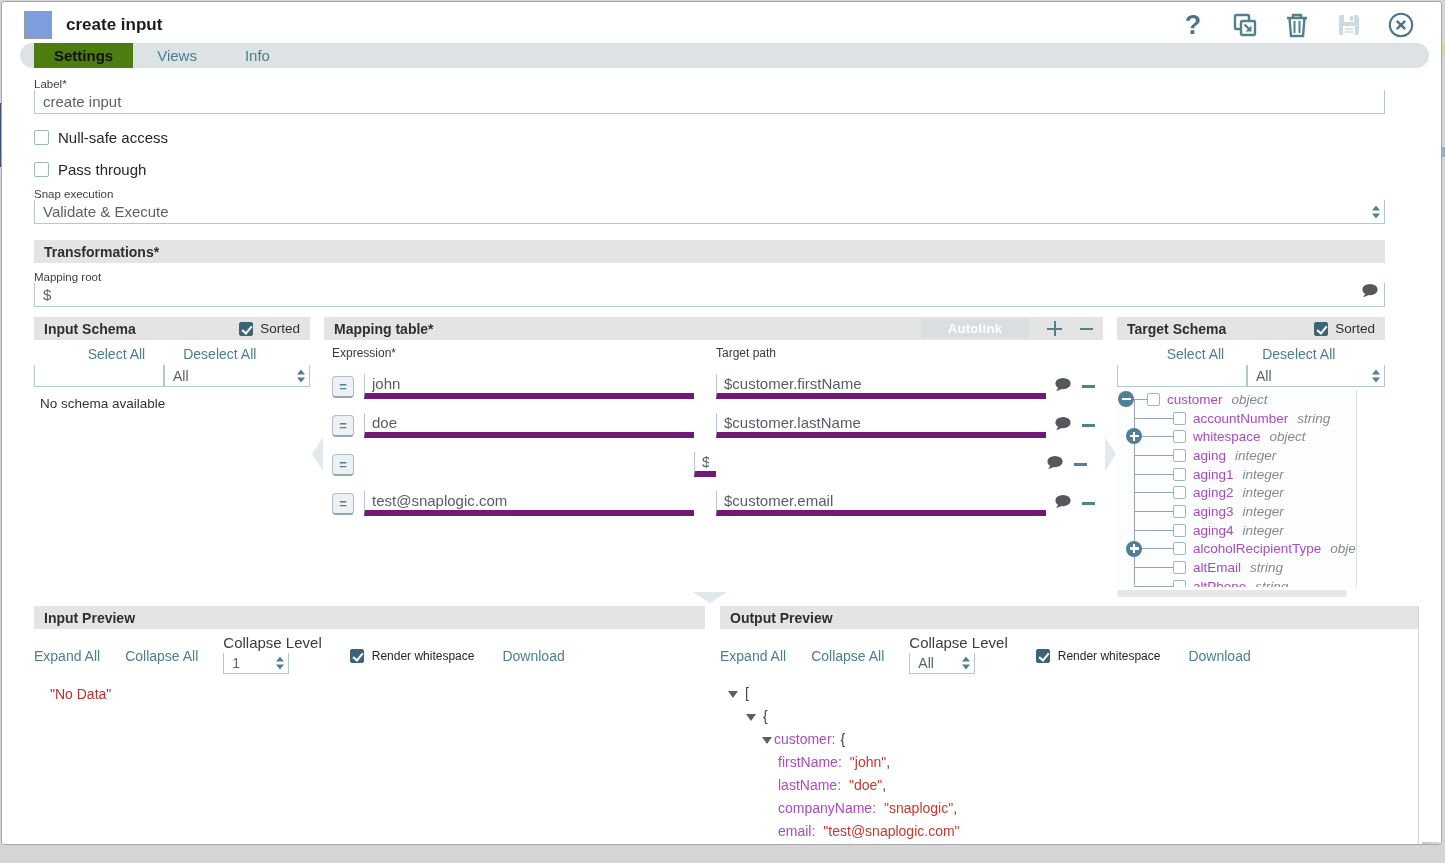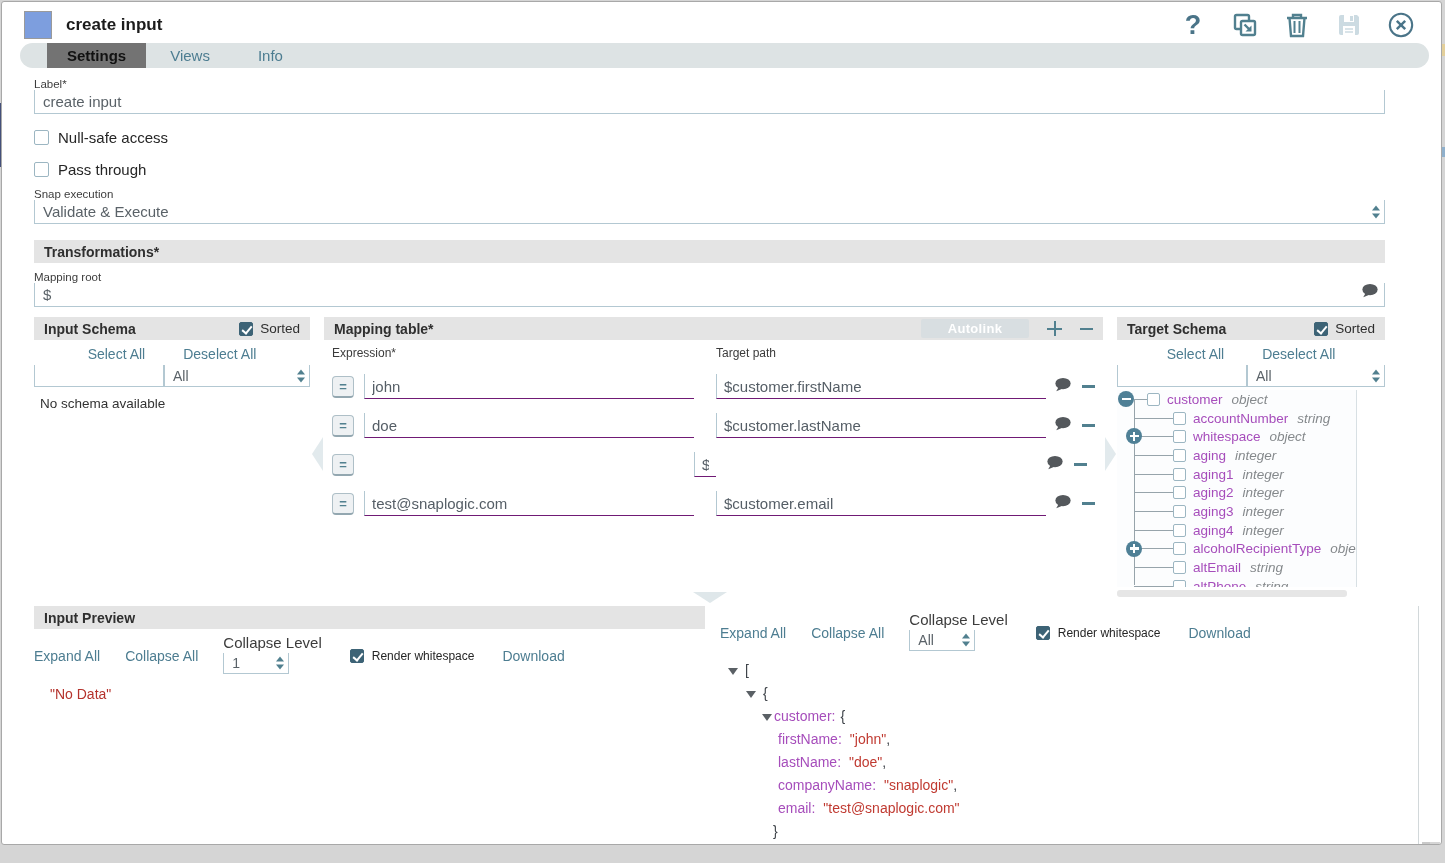--- a/index.html
+++ b/index.html
@@ -34,21 +34,21 @@
   .help-glyph { font-size:27px; font-weight:bold; color:#4a7488; line-height:1; }
 
   
   .tabbar {
     margin-left:18px; width:1409px; height:25px;
     background:#dde3e4; border-radius:13px;
     display:flex; align-items:stretch;
   }
   .tab { padding:0 24px; display:flex; align-items:center; font-size:15px; color:#4d7d91; cursor:pointer; }
   .tab.active {
-    background:#737373; color:#111; font-weight:bold; margin-left:27px; padding:0 20px;
+    background:#4d7c0f; color:#111; font-weight:bold; margin-left:14px; padding:0 20px;
   }
 
   .content { padding:0 56px 0 32px; }
   .fld-label { font-size:11.5px; color:#3d3d3d; margin-top:10px; }
   .u-input {
     width:100%; height:24px; font-family:"Liberation Sans",sans-serif;
     font-size:15px; color:#5a6268; padding:0 8px;
     border:1px solid #b3c8d2; border-top:none; background:#fff; outline:none;
   }
   .cb-row { display:flex; align-items:center; gap:9px; margin-top:15px; font-size:15px; color:#262626; }
@@ -115,21 +115,21 @@
   .map-cols .c1 { grid-column:1/4; }
   .map-cols .c2 { grid-column:5/6; }
   .map-row { margin-top:14px; }
   .eq-btn {
     width:22px; height:22px; border:1px solid #aebfc7; border-bottom:2px solid #93a7b0; border-radius:4px;
     background:#eef1f3; color:#51808f; font-size:13px; font-weight:bold;
     display:flex; align-items:center; justify-content:center; cursor:pointer;
     font-family:"Liberation Sans",sans-serif;
   }
   .map-input {
-    width:100%; height:25px; border:none; border-left:1px solid #b3c8d2; border-bottom:1px solid #701a75;
+    width:100%; height:25px; border:none; border-left:1px solid #b3c8d2; border-bottom:6px solid #701a75;
     outline:none; font-size:15px; color:#555e66; padding:0 7px; font-family:"Liberation Sans",sans-serif;
   }
   .row-minus { width:13px; height:2.5px; background:#51808f; cursor:pointer; }
 
   
   .tree {
     margin-top:3px; width:240px; height:197px; overflow:hidden; position:relative;
     font-size:13.5px; background:#fcfdfe; border-right:1px solid #d8e0e4;
   }
   .trunk { position:absolute; left:17px; top:10px; bottom:2px; width:1px; background:#97a4ab; }
@@ -529,20 +529,23 @@
         </span>
         <span class="link">Download</span>
       </div>
       <div class="no-data">"No Data"</div>
     </div>
 
     <div class="prev-gap"></div>
 
     <div class="prev-right">
       <div class="prev-right-main">
+        <div class="section-bar">
+          <span>Output Preview</span>
+        </div>
         <div class="ctrl-row">
           <span class="link">Expand All</span>
           <span class="link">Collapse All</span>
           <span class="cl-group">
             <span class="cl-label">Collapse Level</span>
             <span class="select-box cl-box">
               <span>All</span>
               <span class="spinner">
                   <i class="up"></i>
                   <i class="dn"></i>

